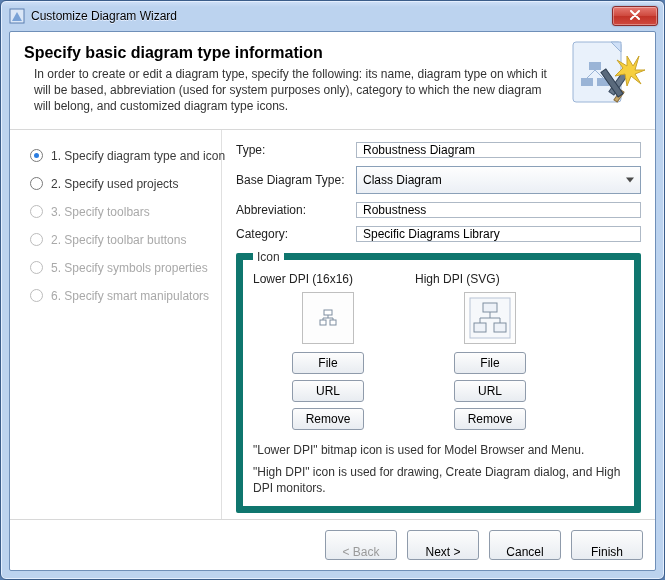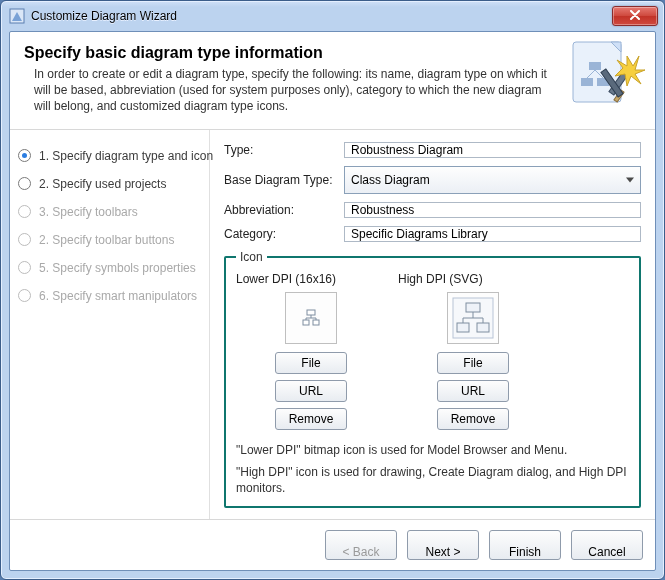--- a/index.html
+++ b/index.html
@@ -66,20 +66,21 @@
   .banner-desc  { margin-top:4px; color:#333; line-height:1.35; padding-left:10px;}
   .banner-art {
     position:absolute; right:6px; top:6px;
     width:82px; height:82px;
   }
   
   .main {
     flex:1;
     display:flex;
     overflow:hidden;
+    padding-left:12px;
   }
   .sidebar {
     width:200px;
     padding:12px 8px 8px 6px;
     border-right:1px solid #e0e0e0;
   }
   .step {
     display:flex;
     align-items:center;
     padding:7px 2px;
@@ -120,21 +121,21 @@
     border-radius:0;
     background:linear-gradient(#fefefe,#ebeff5);
     display:flex;align-items:center;padding:0 6px;
     position:relative;
   }
   .combo .arrow {
     position:absolute; right:6px; top:50%; transform:translateY(-50%);
     width:0;height:0;border-left:4px solid transparent;border-right:4px solid transparent;border-top:5px solid #4a4a4a;
   }
   fieldset.icon-group{
-    border:2px solid #0f766e;
+    border:7px solid #0f766e;
     border-radius:2px;
     margin:6px 0 0 0;
     padding:8px 10px 10px 10px;
   }
   fieldset.icon-group legend{
     padding:0 4px;
     color:#333;
   }
   .icon-cols { display:flex; gap:12px; }
   .icon-col { width:150px; }
@@ -316,18 +317,18 @@
           <div class="icon-note">"Lower DPI" bitmap icon is used for Model Browser and Menu.</div>
           <div class="icon-note">"High DPI" icon is used for drawing, Create Diagram dialog, and High DPI monitors.</div>
         </fieldset>
 
       </div>
     </div>
 
     <div class="footer">
       <button class="btn" disabled="">&lt; Back</button>
       <button class="btn">Next &gt;</button>
+      <button class="btn">Cancel</button>
       <button class="btn">Finish</button>
-      <button class="btn">Cancel</button>
     </div>
 
   </div>
 </div>
 
 </body></html>

